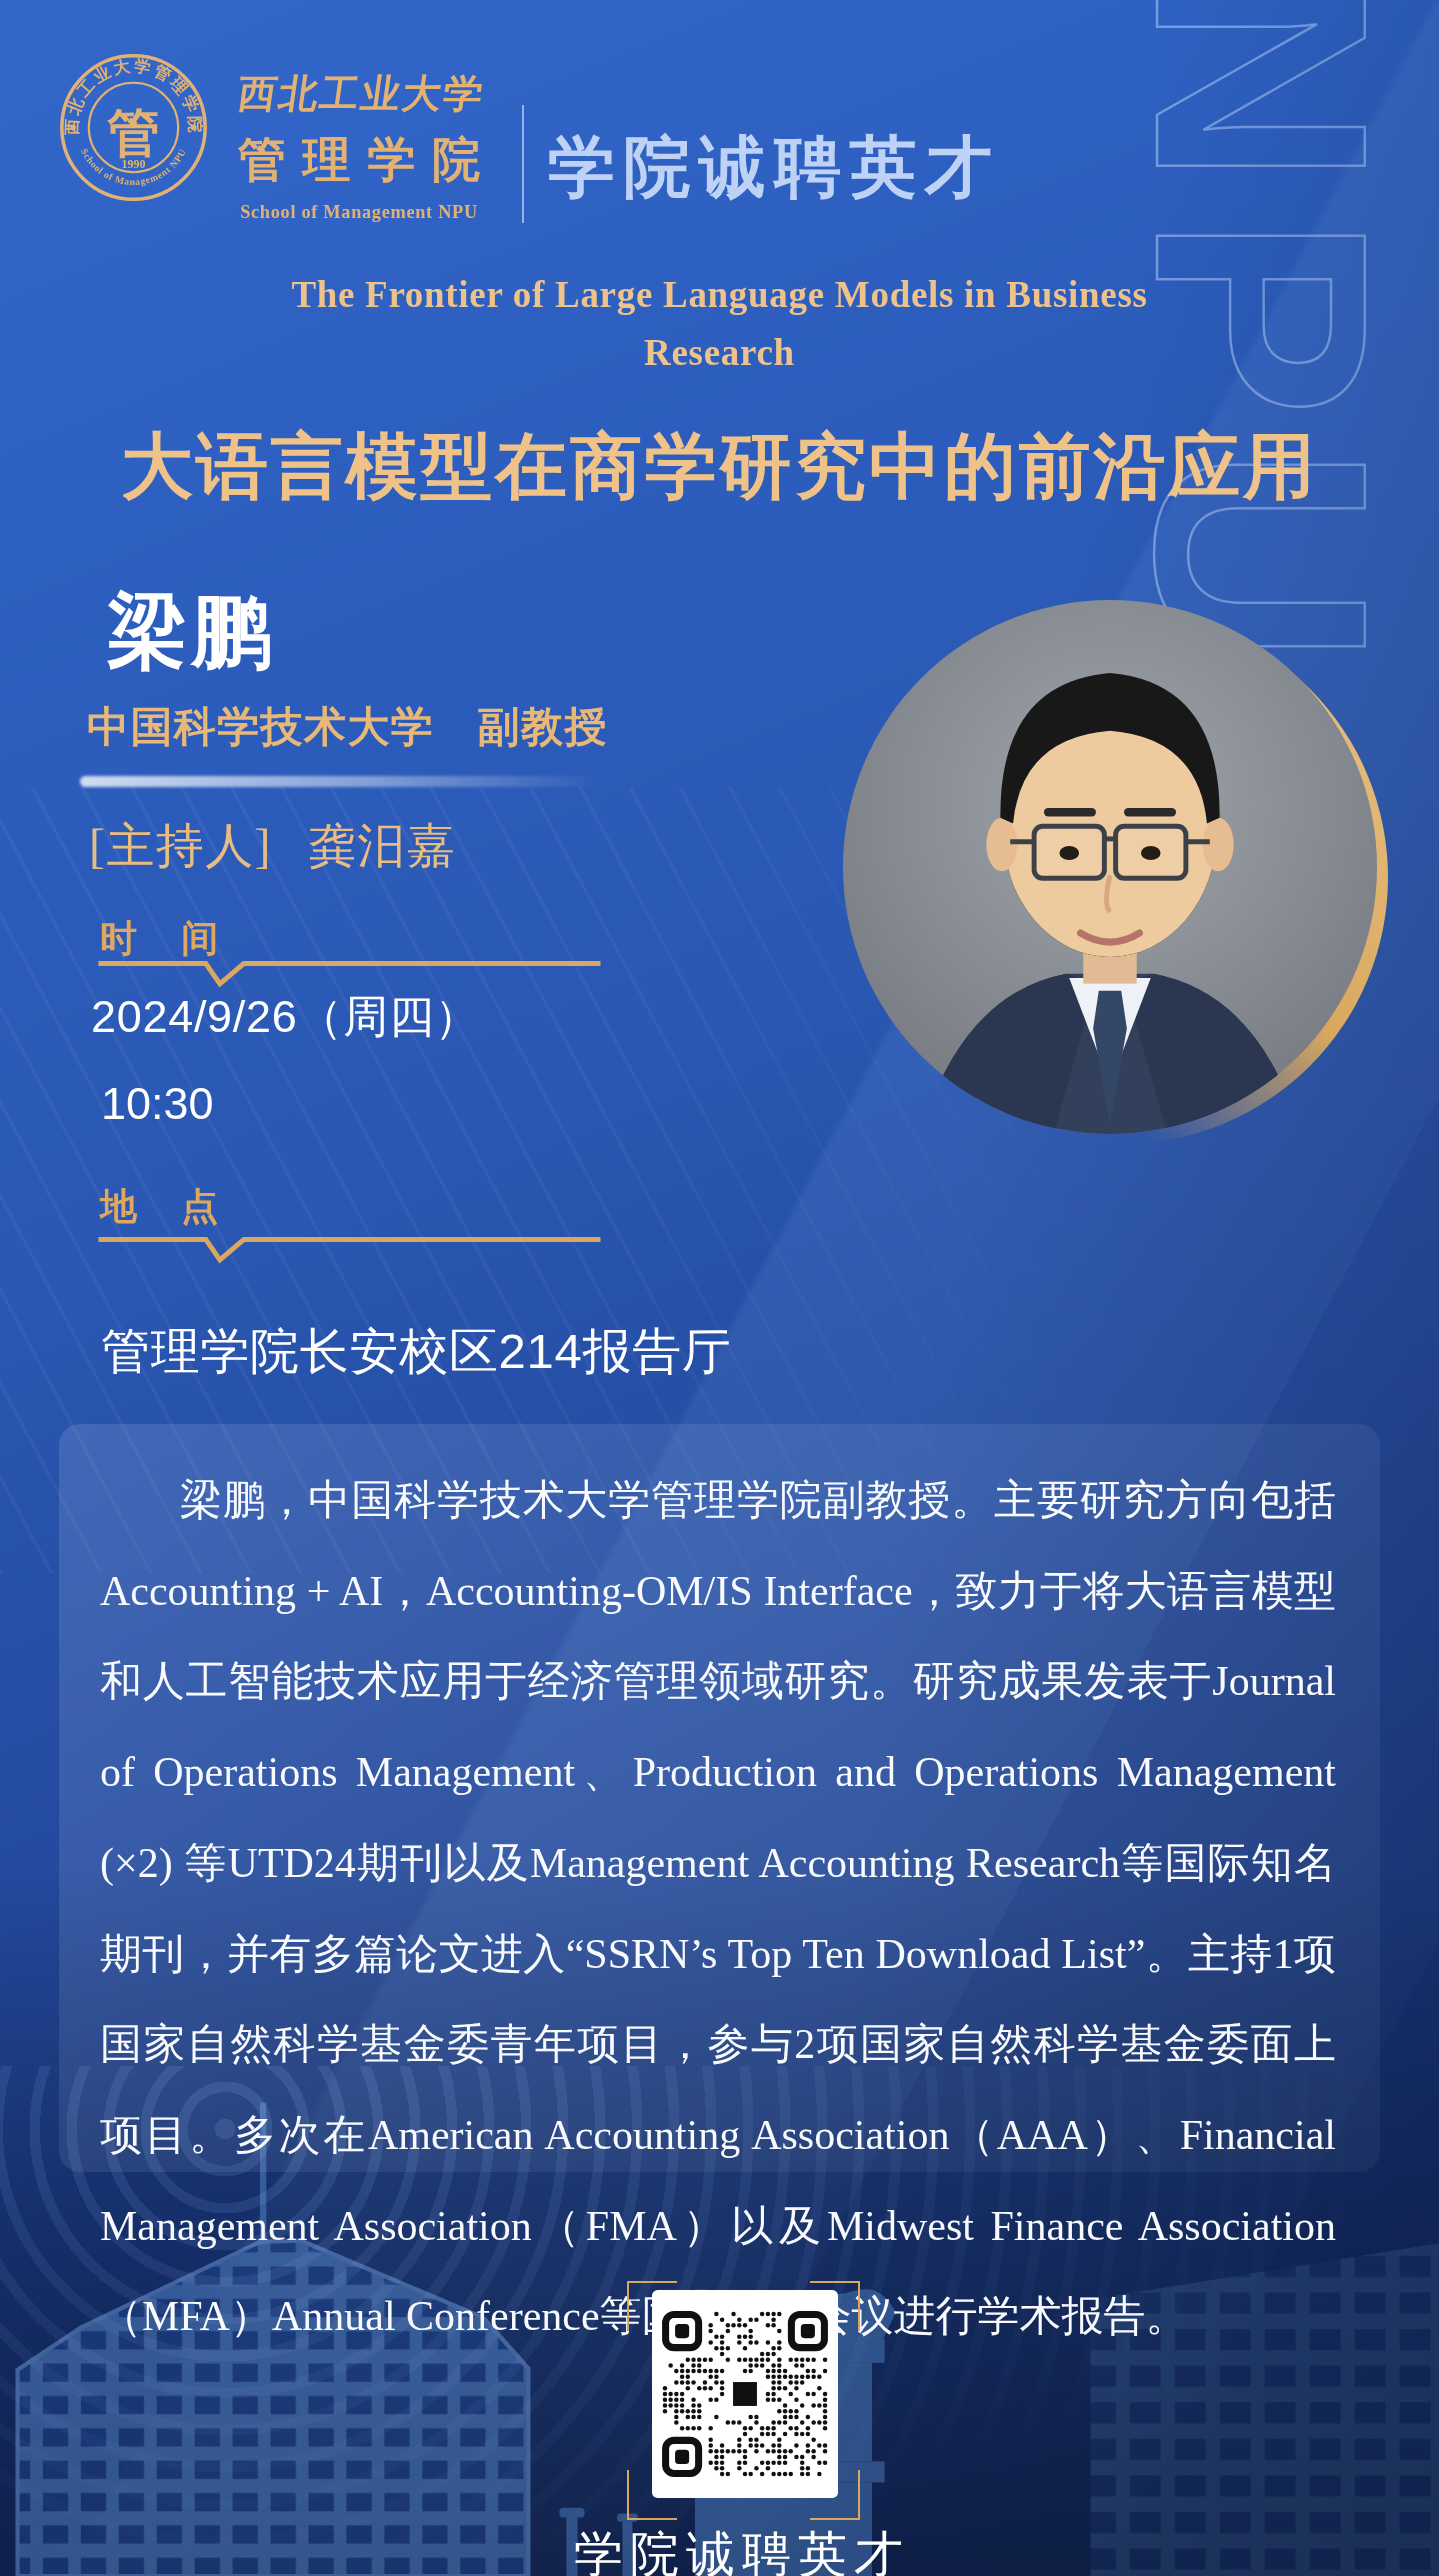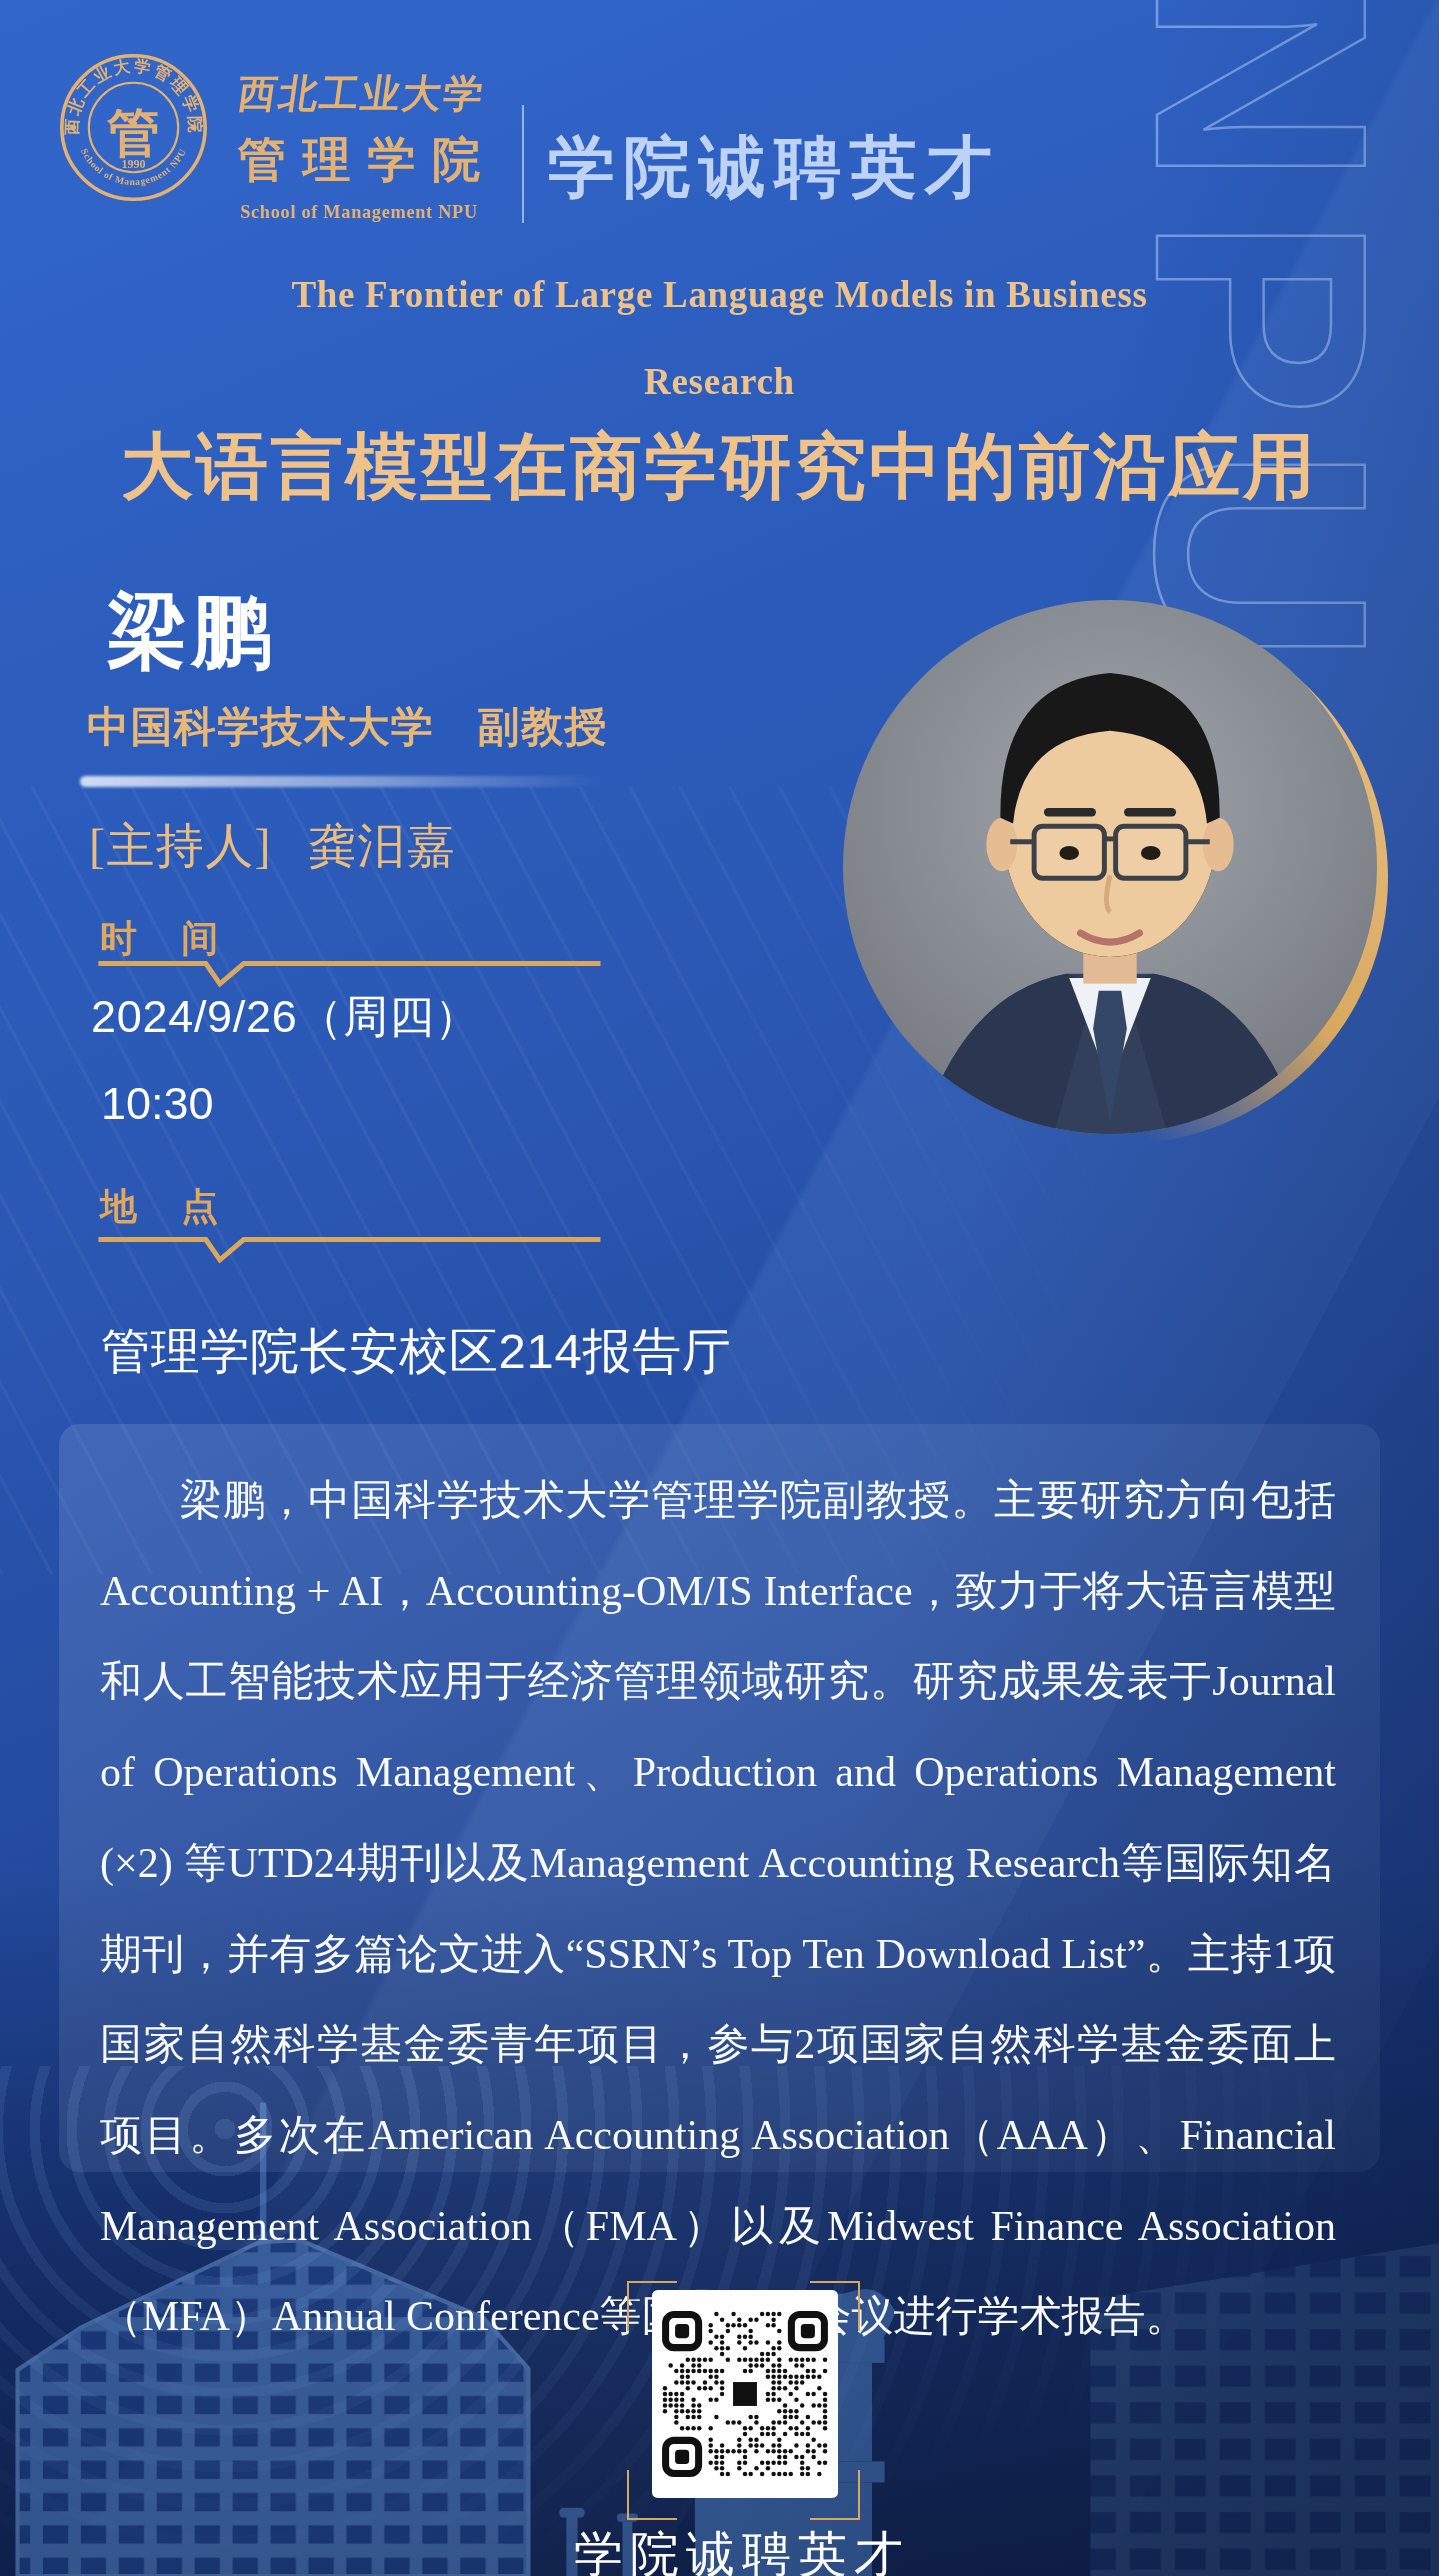--- a/index.html
+++ b/index.html
@@ -33,21 +33,21 @@
   .hdr-school{margin-top:7px;display:flex;align-items:center;justify-content:center;
         font-family:"DejaVu Serif",serif;font-weight:bold;font-size:48px;}
   .hdr-school .sep{width:2.1px;height:37px;background:#e3b273;margin:0 8.4px;}
   .hdr-en{margin-top:9.8px;font-family:"Liberation Serif",serif;font-weight:bold;font-size:18.3px;
         letter-spacing:0.7px;white-space:nowrap;}
   .hdr-divider{left:522px;top:105px;width:2.1px;height:118px;background:rgba(235,242,252,0.55);}
   .event-type{left:548px;top:122px;font-size:67px;font-weight:bold;letter-spacing:8.4px;color:#bdd2f4;}
   
   .title-en{left:0;top:273px;width:1439px;text-align:center;color:#eec289;
         font-family:"Liberation Serif",serif;font-weight:bold;font-size:37px;letter-spacing:0.7px;}
-  .title-en2{top:360px;}
+  .title-en2{top:331px;}
   .title-zh{left:0;top:419px;width:1439px;text-align:center;color:#eec289;
         font-family:"Liberation Serif",serif;font-weight:bold;font-size:72px;letter-spacing:2.8px;}
   
   .spk-name{left:91px;top:579px;color:#ffffff;font-family:Liberation Mono, monospace;
         font-weight:600;font-size:80px;letter-spacing:4.2px;margin-left:16px;}
   .spk-aff{left:87px;top:699px;color:#e7b877;font-family:"Liberation Serif",serif;
         font-weight:bold;font-size:42px;letter-spacing:1.4px;}
   .fade-line{left:80px;top:776px;width:524px;height:10.5px;border-radius:5.6px;
         background:linear-gradient(90deg,rgba(238,243,250,0.85) 0%,rgba(238,243,250,0.45) 55%,rgba(238,243,250,0) 100%);
         filter:blur(1.8px);}

